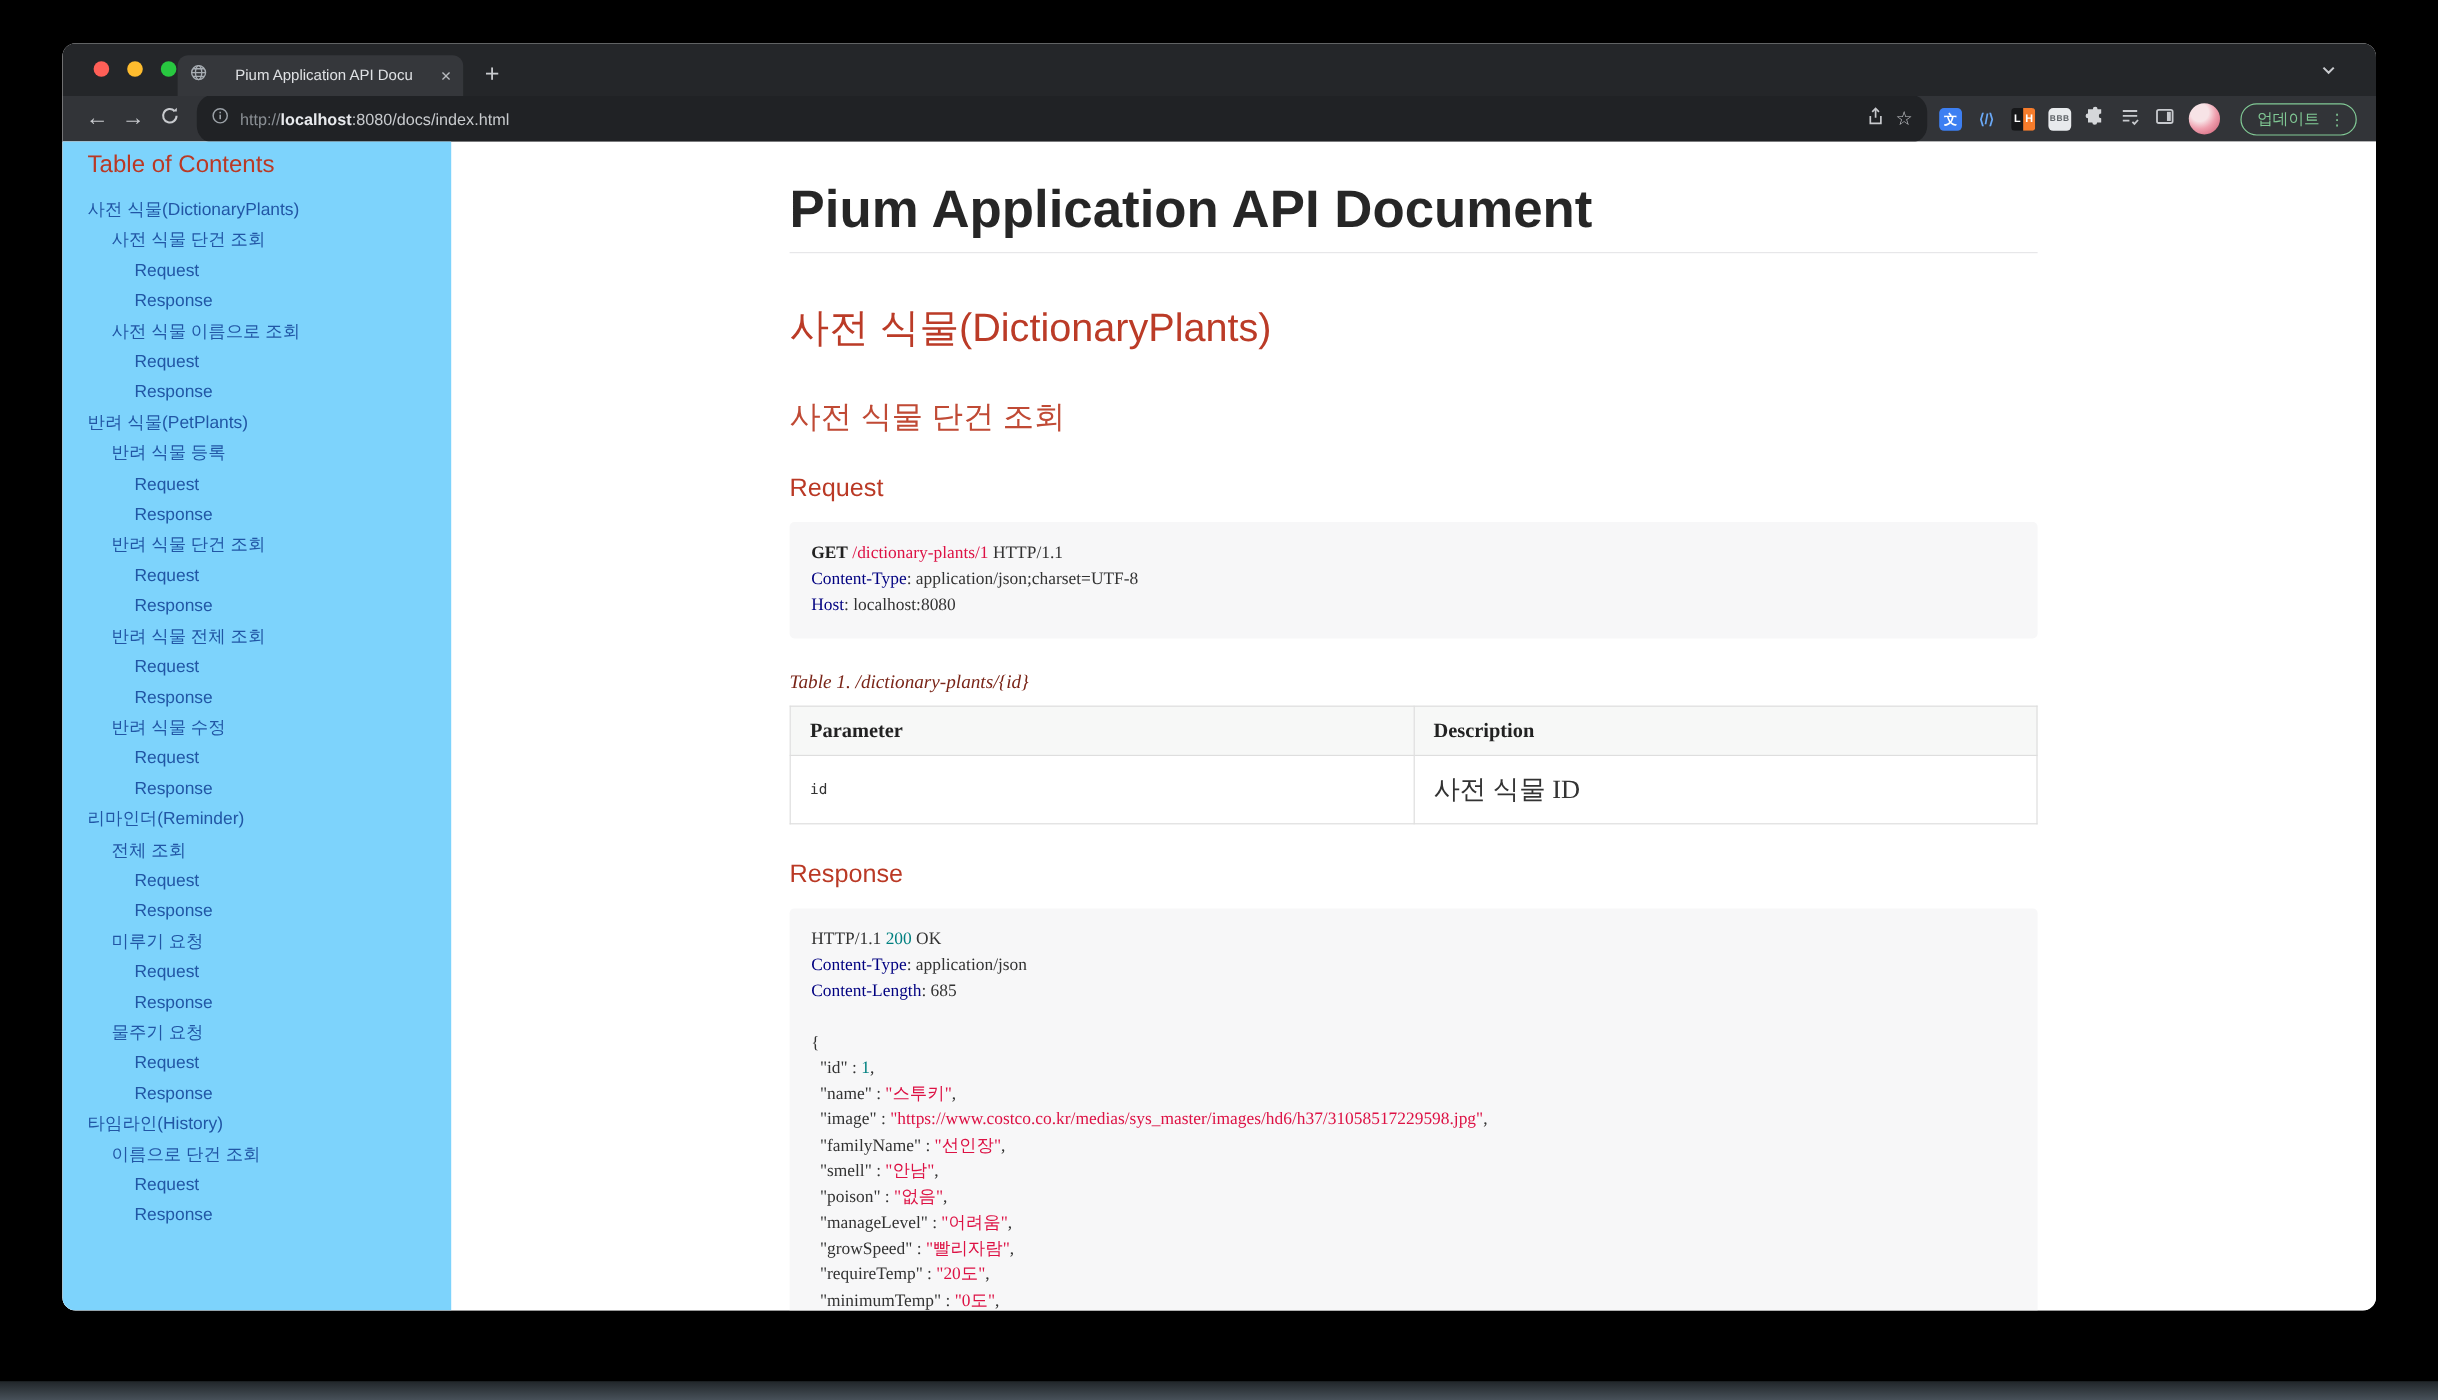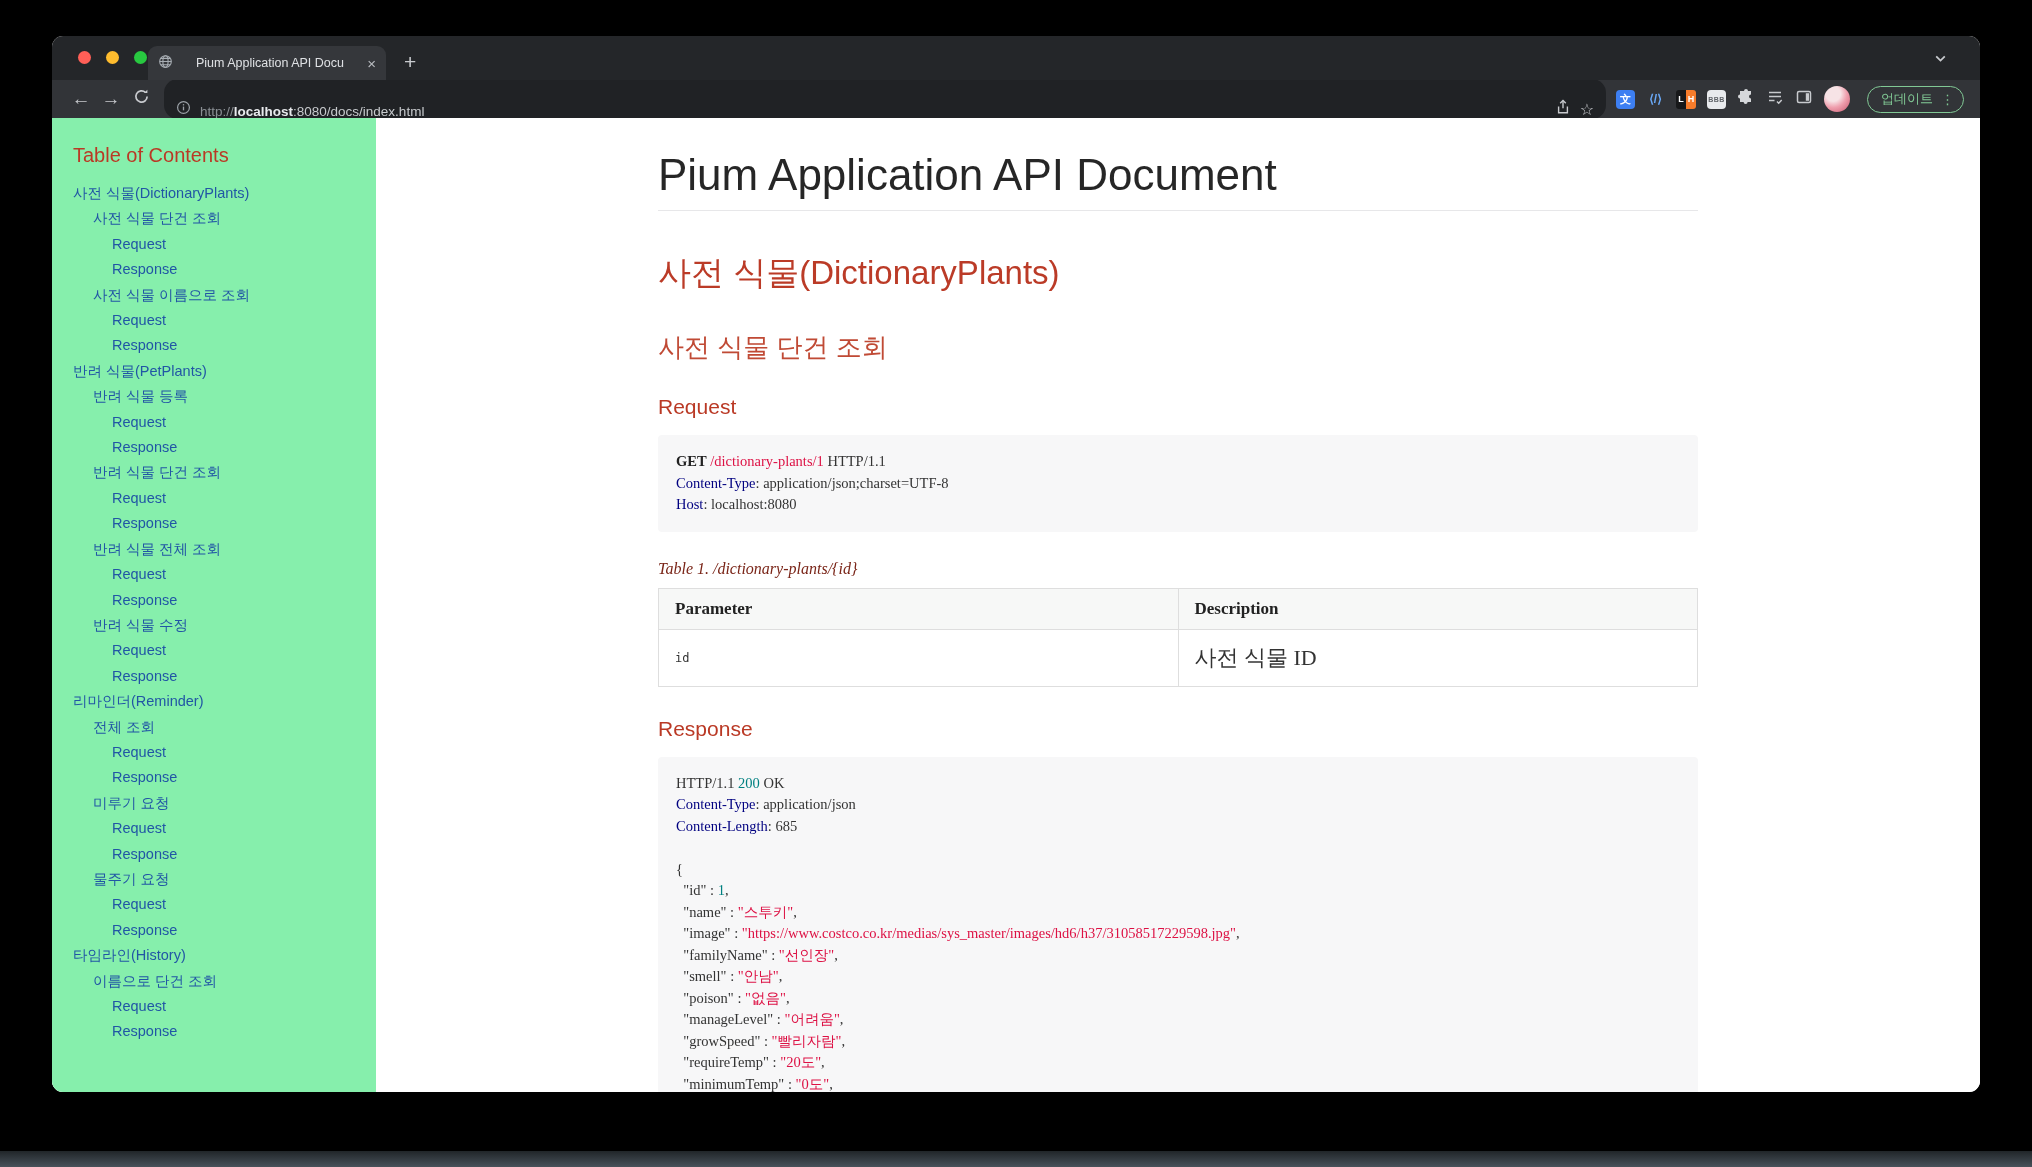--- a/index.html
+++ b/index.html
@@ -30,21 +30,21 @@
   .tab-close { color:#b9bcc0; font-size:15px; line-height:1; cursor:default; }
   .newtab { position:absolute; left:352px; top:12px; color:#c8cace; font-size:21px;
             font-weight:300; line-height:28px; }
   .strip-chevron { position:absolute; right:32px; top:15px; }
 
   
   .toolbar { height:38px; background:#323438; display:flex; align-items:center;
              padding:0 16px 0 14px; }
   .navbtn { color:#c8cace; font-size:19px; width:30px; text-align:center; }
   .omnibox { flex:1; height:40px; background:#202225; border-radius:14px;
-             display:flex; align-items:flex-end; padding:0 12px; gap:9px; margin:0 10px 0 8px; }
+             display:flex; align-items:center; padding:0 12px; gap:9px; margin:0 10px 0 8px; }
   .url { font-size:13.5px; white-space:nowrap; overflow:hidden; flex:1; }
   .url .scheme { color:#8a8f94; }
   .url .host   { color:#e8eaed; font-weight:bold; }
   .url .path   { color:#c7cacd; }
   .ext-area { display:flex; align-items:center; gap:11px; }
   .badge { width:19px; height:19px; border-radius:4px; display:flex;
            align-items:center; justify-content:center; font-size:11px; font-weight:bold; }
   .badge.translate { background:#3d7ff2; color:#fff; }
   .badge.devtools  { background:transparent; color:#6aa9f7; font-size:12px; }
   .badge.kbd       { background:#e8eaed; color:#5f6368; font-size:7px; letter-spacing:.5px; }
@@ -59,34 +59,34 @@
                  display:flex; align-items:center; gap:8px; padding:0 9px 0 13px;
                  margin-left:6px; }
   .update-label { color:#81c995; font-size:13px; }
   .kebab { color:#81c995; font-size:13px; letter-spacing:0; }
 
   
   .page { position:absolute; top:82px; bottom:0; left:0; right:0; display:flex;
           background:#fff; }
 
   
-  .toc { width:324px; background:#86efac; padding:26px 10px 0 21px; flex:none; }
+  .toc { width:324px; background:#7dd3fc; padding:8px 10px 0 21px; flex:none; }
   .toc-title { font-size:20px; color:#ba3925; font-weight:400; margin-bottom:14px; }
   .toc-list { display:flex; flex-direction:column; }
   .toc-link { font-size:14.5px; line-height:25.4px; color:#2156a5;
               text-decoration:none; white-space:nowrap; }
   .toc-link.lvl1 { margin-left:0; }
   .toc-link.lvl2 { margin-left:20px; }
   .toc-link.lvl3 { margin-left:39px; }
 
   
   .main { flex:1; overflow:hidden; }
   .article { width:1040px; margin:0 auto; color:#333;
              font-family:"Liberation Serif", serif; }
-  h1.doc-title { font-family:"Liberation Sans", sans-serif; font-weight:400;
+  h1.doc-title { font-family:"Liberation Sans", sans-serif; font-weight:700;
                  font-size:44px; color:rgba(0,0,0,.85); margin-top:32px;
                  padding-bottom:10px; border-bottom:1px solid #e7e7e9; }
   h2.sect { font-family:"Liberation Sans", sans-serif; font-weight:300;
             font-size:33px; color:#bb3b27; margin-top:40px; }
   h3.subsect { font-family:"Liberation Sans", sans-serif; font-weight:300;
                font-size:26px; color:#c04a35; margin-top:34px; }
   h4.block-head { font-family:"Liberation Sans", sans-serif; font-weight:400;
                   font-size:21px; color:#ba3925; margin-top:30px; }
   .codeblock { margin-top:16px; background:#f7f7f8; border-radius:4px;
                padding:16px 18px; font-family:Liberation Serif, serif;

